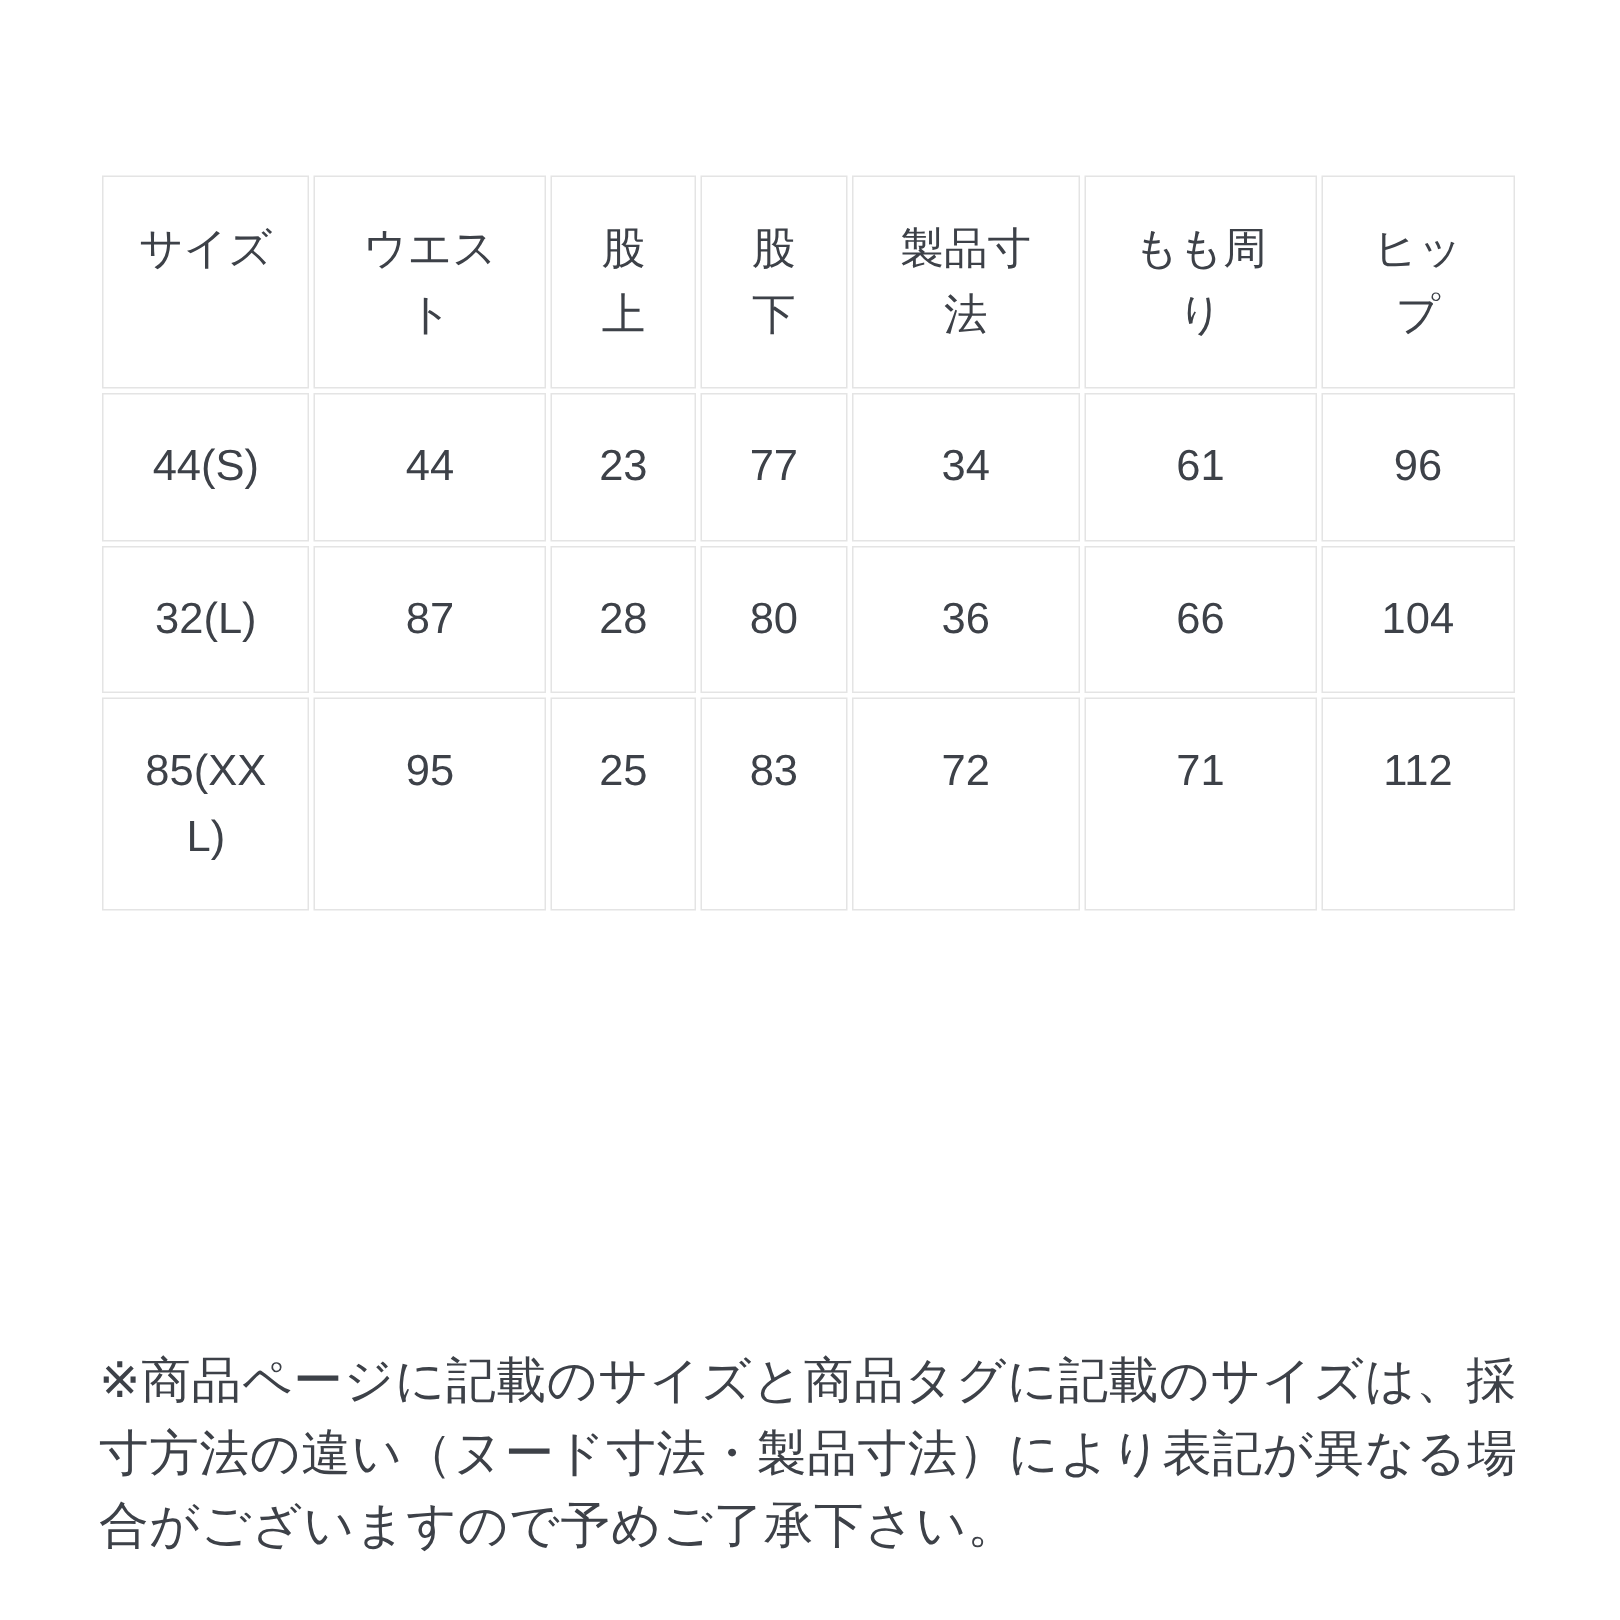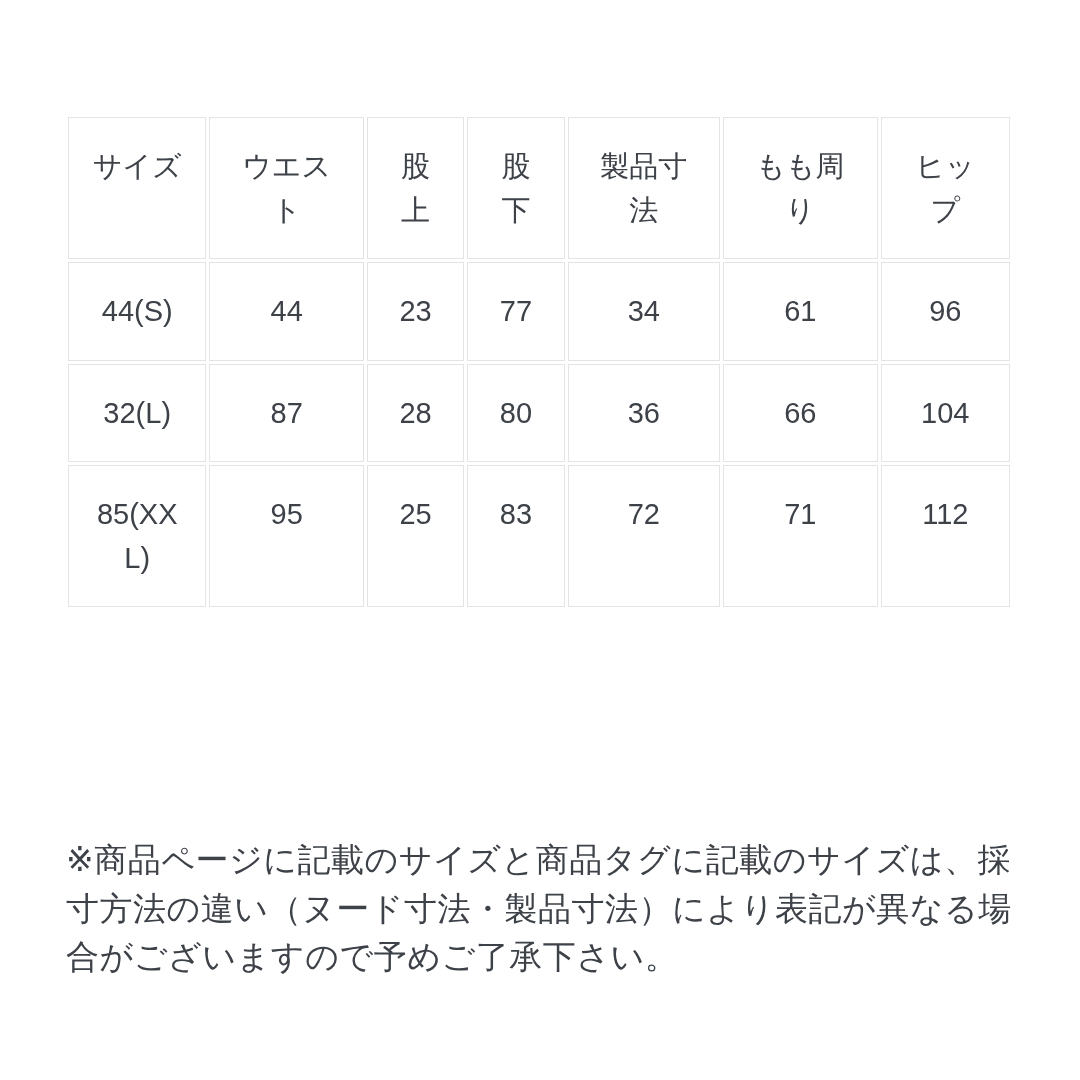--- a/index.html
+++ b/index.html
@@ -46,21 +46,21 @@
     overflow-wrap: break-word;
   }
   .size-table th.col-size,
   .size-table td.col-size {
     padding-left: 20px;
     padding-right: 20px;
   }
   .footnote {
     position: absolute;
     left: 66px;
-    top: 836px;
+    top: 896px;
     width: 950px;
     font-size: 33px;
     line-height: 1.47;
     color: var(--text-color);
     text-align: left;
     letter-spacing: 0.5px;
   }
 </style>
 </head>
 <body>

